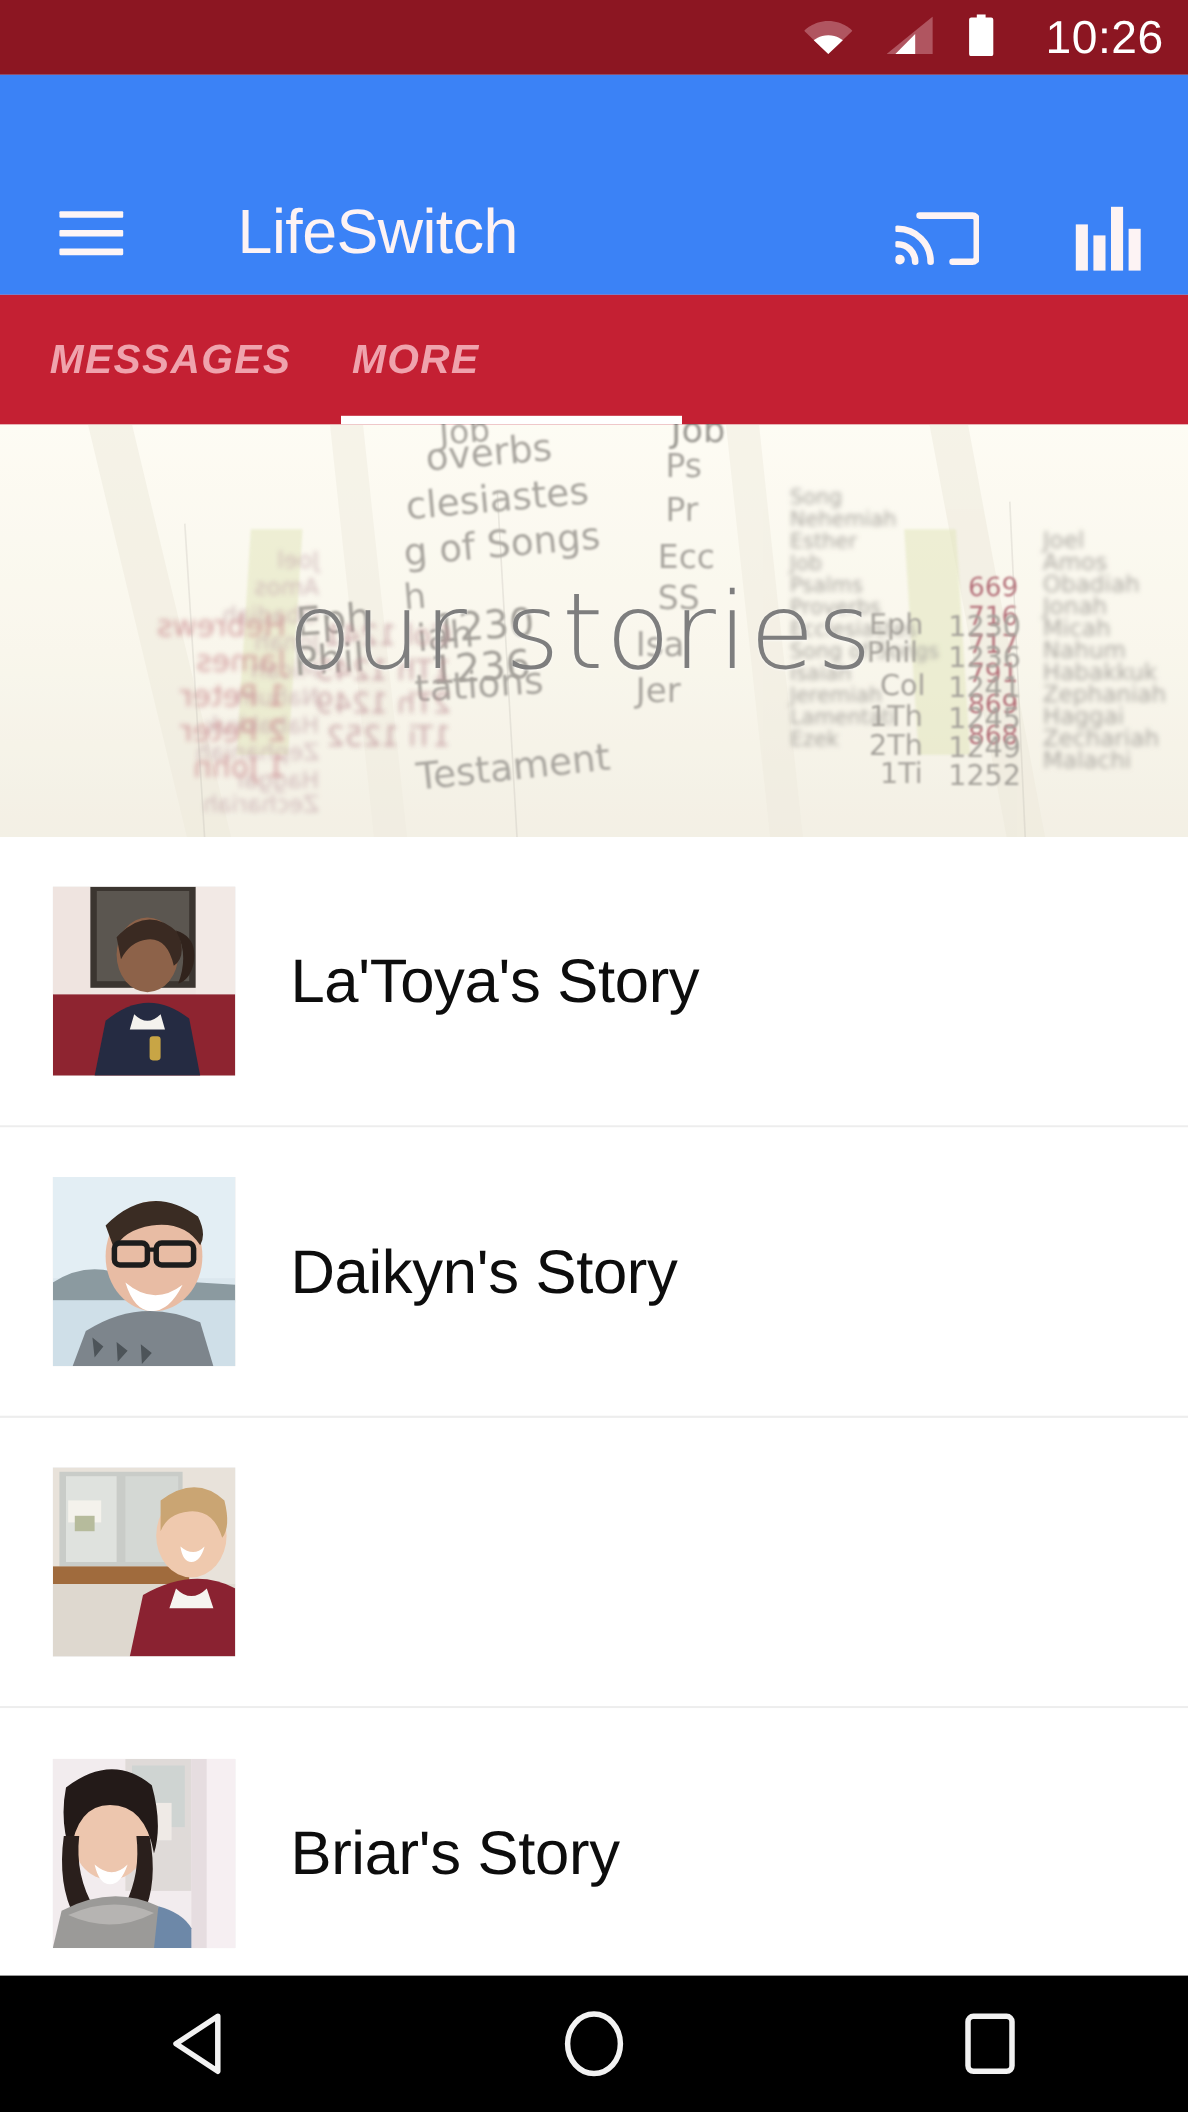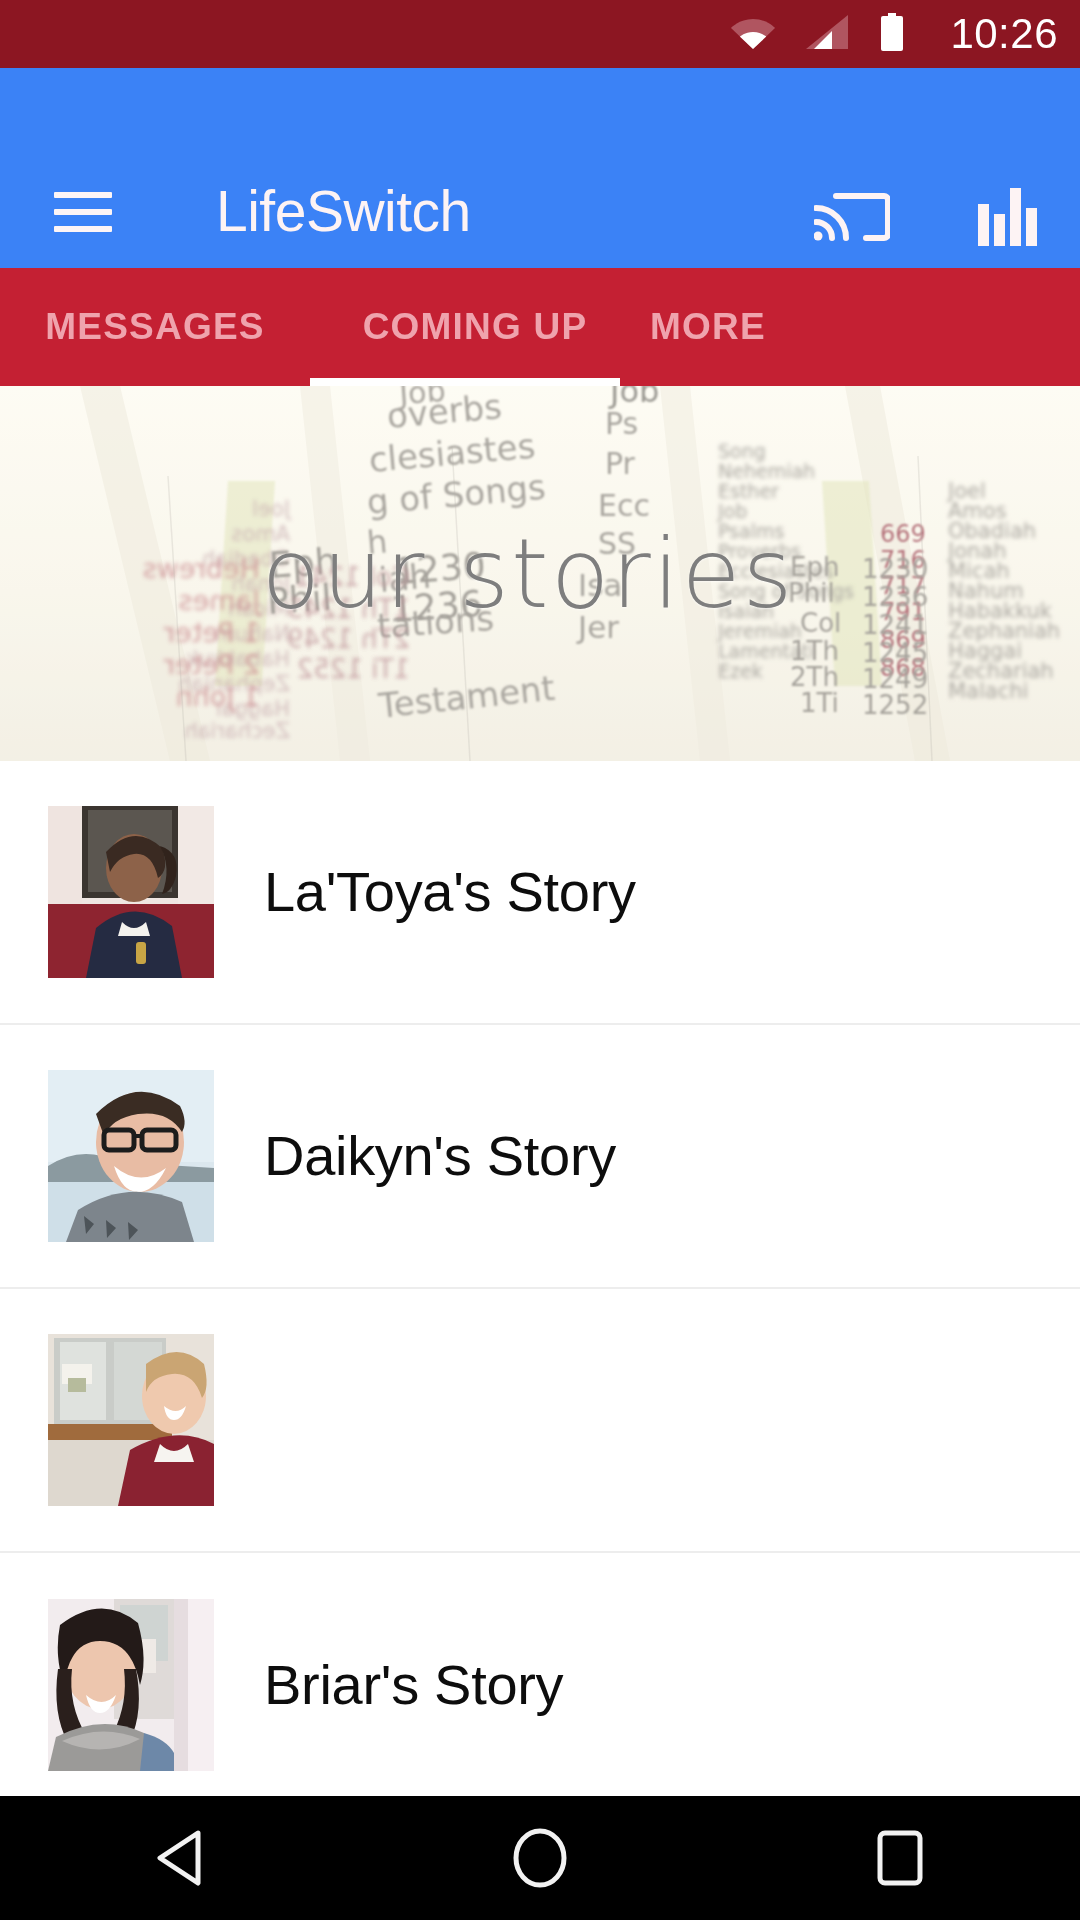--- a/index.html
+++ b/index.html
@@ -54,21 +54,21 @@
     position:absolute; top:268px; left:0; width:1080px; height:118px;
     background:#c42033; overflow:hidden;
   }
   .tabs{
     position:absolute; left:0; top:0; height:118px;
     display:flex; align-items:flex-start; white-space:nowrap;
   }
   .tab{
     height:118px; display:flex; align-items:center; justify-content:center;
     color:#efa3ad; font-size:37px; font-weight:700; letter-spacing:1.2px;
-    cursor:pointer; position:relative; padding:0 10px;
+    cursor:pointer; position:relative; padding:0 10px;font-style:italic;
   }
   .tab.active{ color:#ffffff; }
   .tab-underline{
     position:absolute; bottom:0; height:8px; background:#ffffff;
   }
 
   
   .hero{
     position:absolute; top:386px; left:0; width:1080px; height:375px;
     overflow:hidden; background:#f7f6ef;
@@ -175,21 +175,20 @@
           <rect x="50" y="22" width="11" height="38" fill="#fdf3f4"></rect>
         </svg>
       </span>
 
     </div>
   </div>
 
   <div class="tab-bar">
     <div class="tabs">
       <div class="tab" style="width:310px">MESSAGES</div>
-      <div class="tab" style="width:330px">COMING UP</div>
       <div class="tab" style="width:240px; justify-content:flex-start;">MORE</div>
     </div>
     <div class="tab-underline" style="left:310px; width:310px;"></div>
   </div>
 
   <div class="hero">
     <svg class="hero-svg" viewBox="0 0 1080 375" preserveAspectRatio="none">
       <defs>
         <linearGradient id="pg" x1="0" y1="0" x2="0" y2="1">
           <stop offset="0" stop-color="#fdfcf4"></stop>

